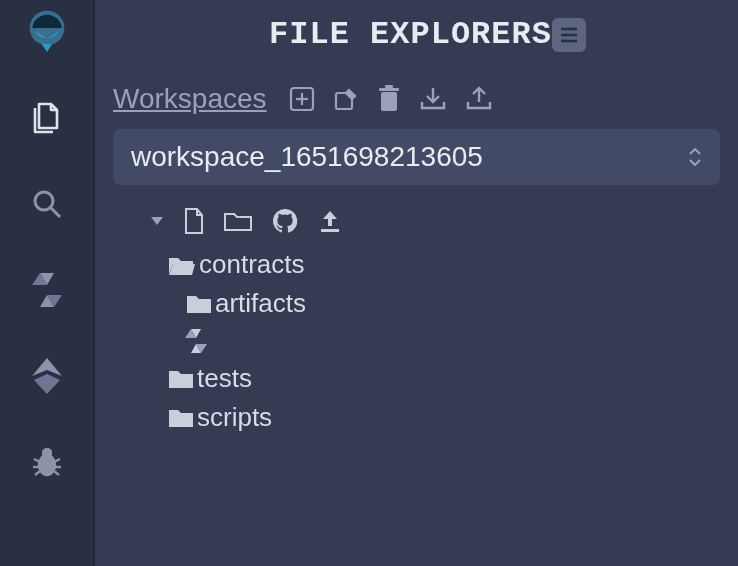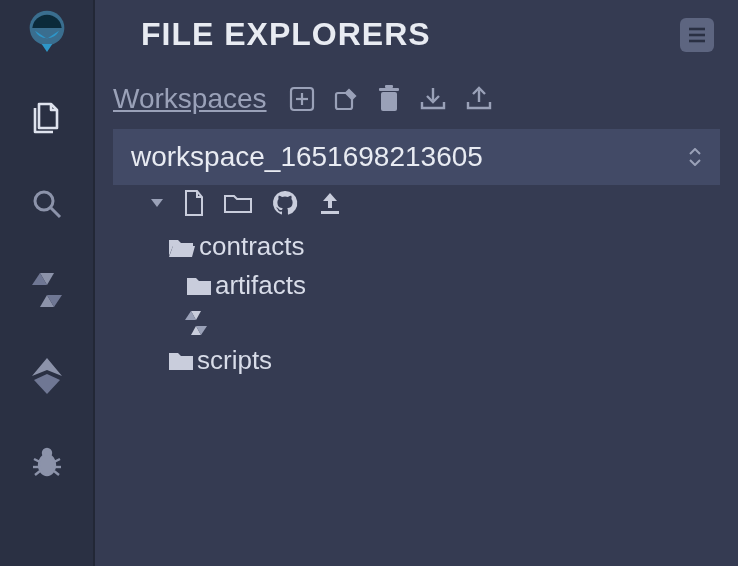--- a/index.html
+++ b/index.html
@@ -27,22 +27,23 @@
     display:flex;align-items:center;justify-content:center;
     cursor:pointer;
   }
   .panel {
     flex:1;
     background: #353b52;
     padding: 12px 18px 0 18px;
     display:flex;flex-direction:column;
   }
   .panel-header {
-    display:flex;align-items:center;justify-content:space-between;
+    display:flex;align-items:center;justify-content:center;
     padding: 4px 6px 22px 28px;
+    font-family: Liberation Mono, monospace;
   }
   .panel-title {
     font-size: 32px;
     font-weight: 700;
     letter-spacing: 1px;
     color:#e8ebf2;
   }
   .hamburger-box {
     width:34px;height:34px;border-radius:6px;background:#5d6580;
     display:flex;align-items:center;justify-content:center;
@@ -54,23 +55,24 @@
   .ws-label {
     font-size: 28px;
     color:#9aa1b8;
     font-weight:400;
     text-decoration:underline;
   }
   .ws-icons { display:flex; gap:18px; align-items:center;}
   .ws-icons .ico { cursor:pointer; display:flex; }
   .select-box {
     background:#424a66;
-    border-radius:0;
+    border-radius:7px;
     padding: 12px 18px;
     display:flex;align-items:center;justify-content:space-between;
+    margin-bottom: 18px;
     cursor:pointer;
   }
   .select-box .val {
     font-size: 28px;
     color:#e8ebf2;
     font-weight:500;
   }
   .select-box .chev { display:flex;flex-direction:column;gap:2px;}
   .tree { padding-left: 36px; }
   .tree-toolbar {
@@ -266,18 +268,26 @@
               <path d="M22 17L11 17L16 26z" fill="#9aa1b8"></path>
             </svg>
           </span>
         </div>
         <div class="tree-row indent-1">
           <span class="ico">
             <svg width="28" height="22" viewBox="0 0 28 22" fill="#c9cddc">
               <path d="M2 3h9l3 3h12v14H2z"></path>
             </svg>
           </span>
+          <span>tests</span>
+        </div>
+        <div class="tree-row indent-1">
+          <span class="ico">
+            <svg width="28" height="22" viewBox="0 0 28 22" fill="#c9cddc">
+              <path d="M2 3h9l3 3h12v14H2z"></path>
+            </svg>
+          </span>
           <span>scripts</span>
         </div>
       </div>
   </div>
 
 </div>
 
 </body></html>

